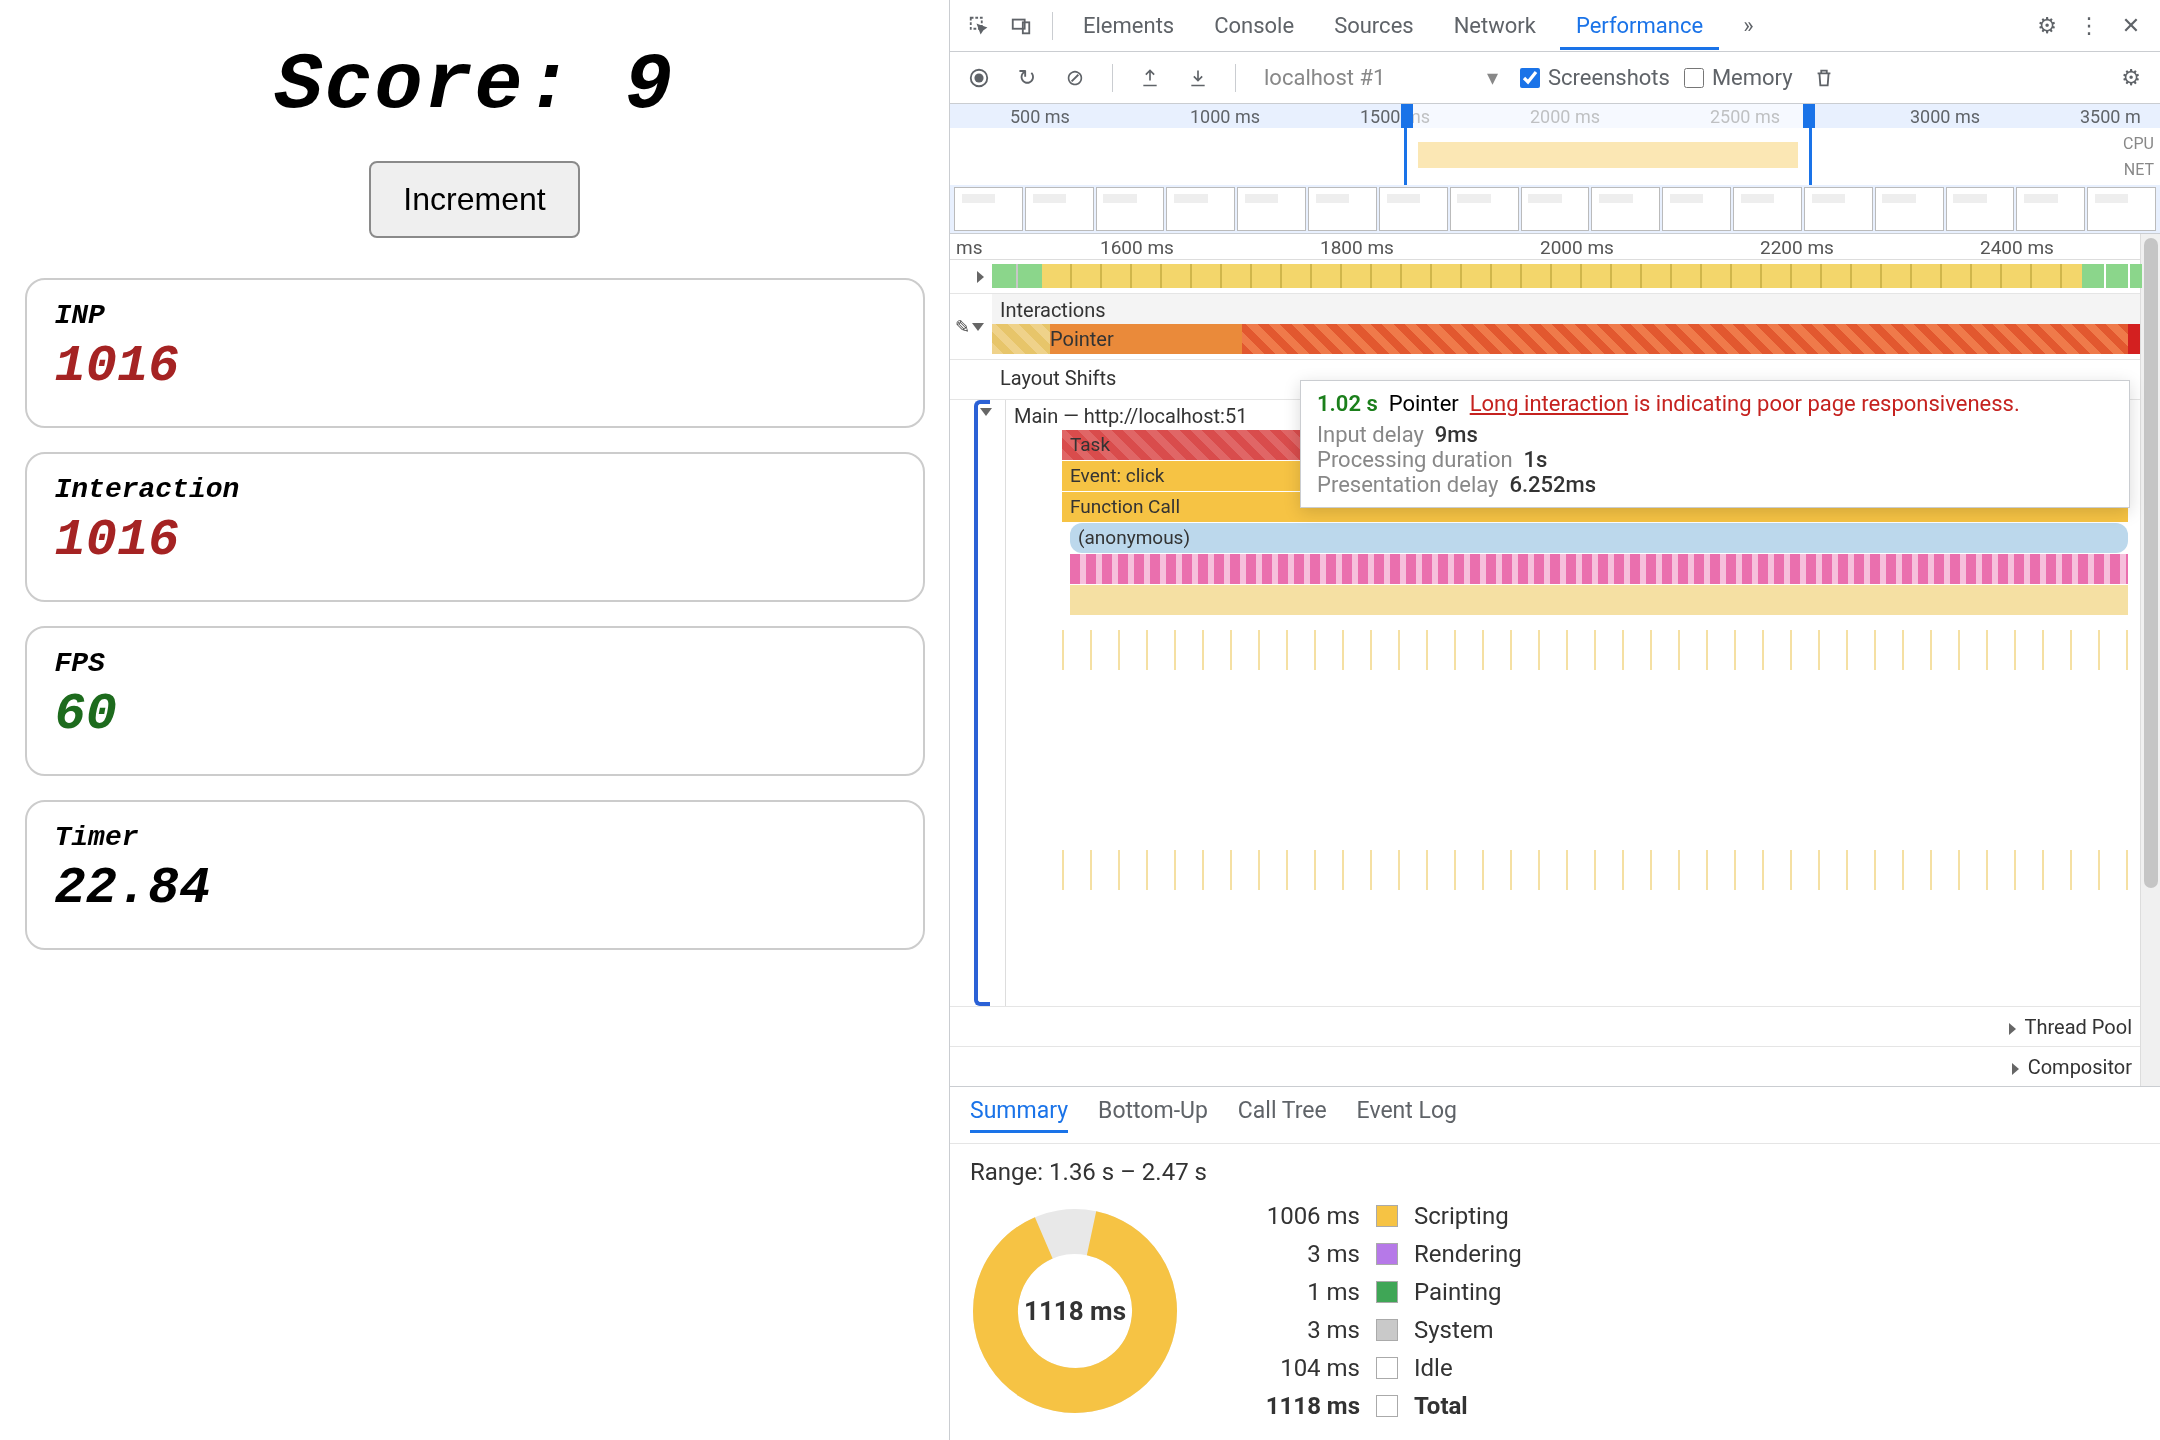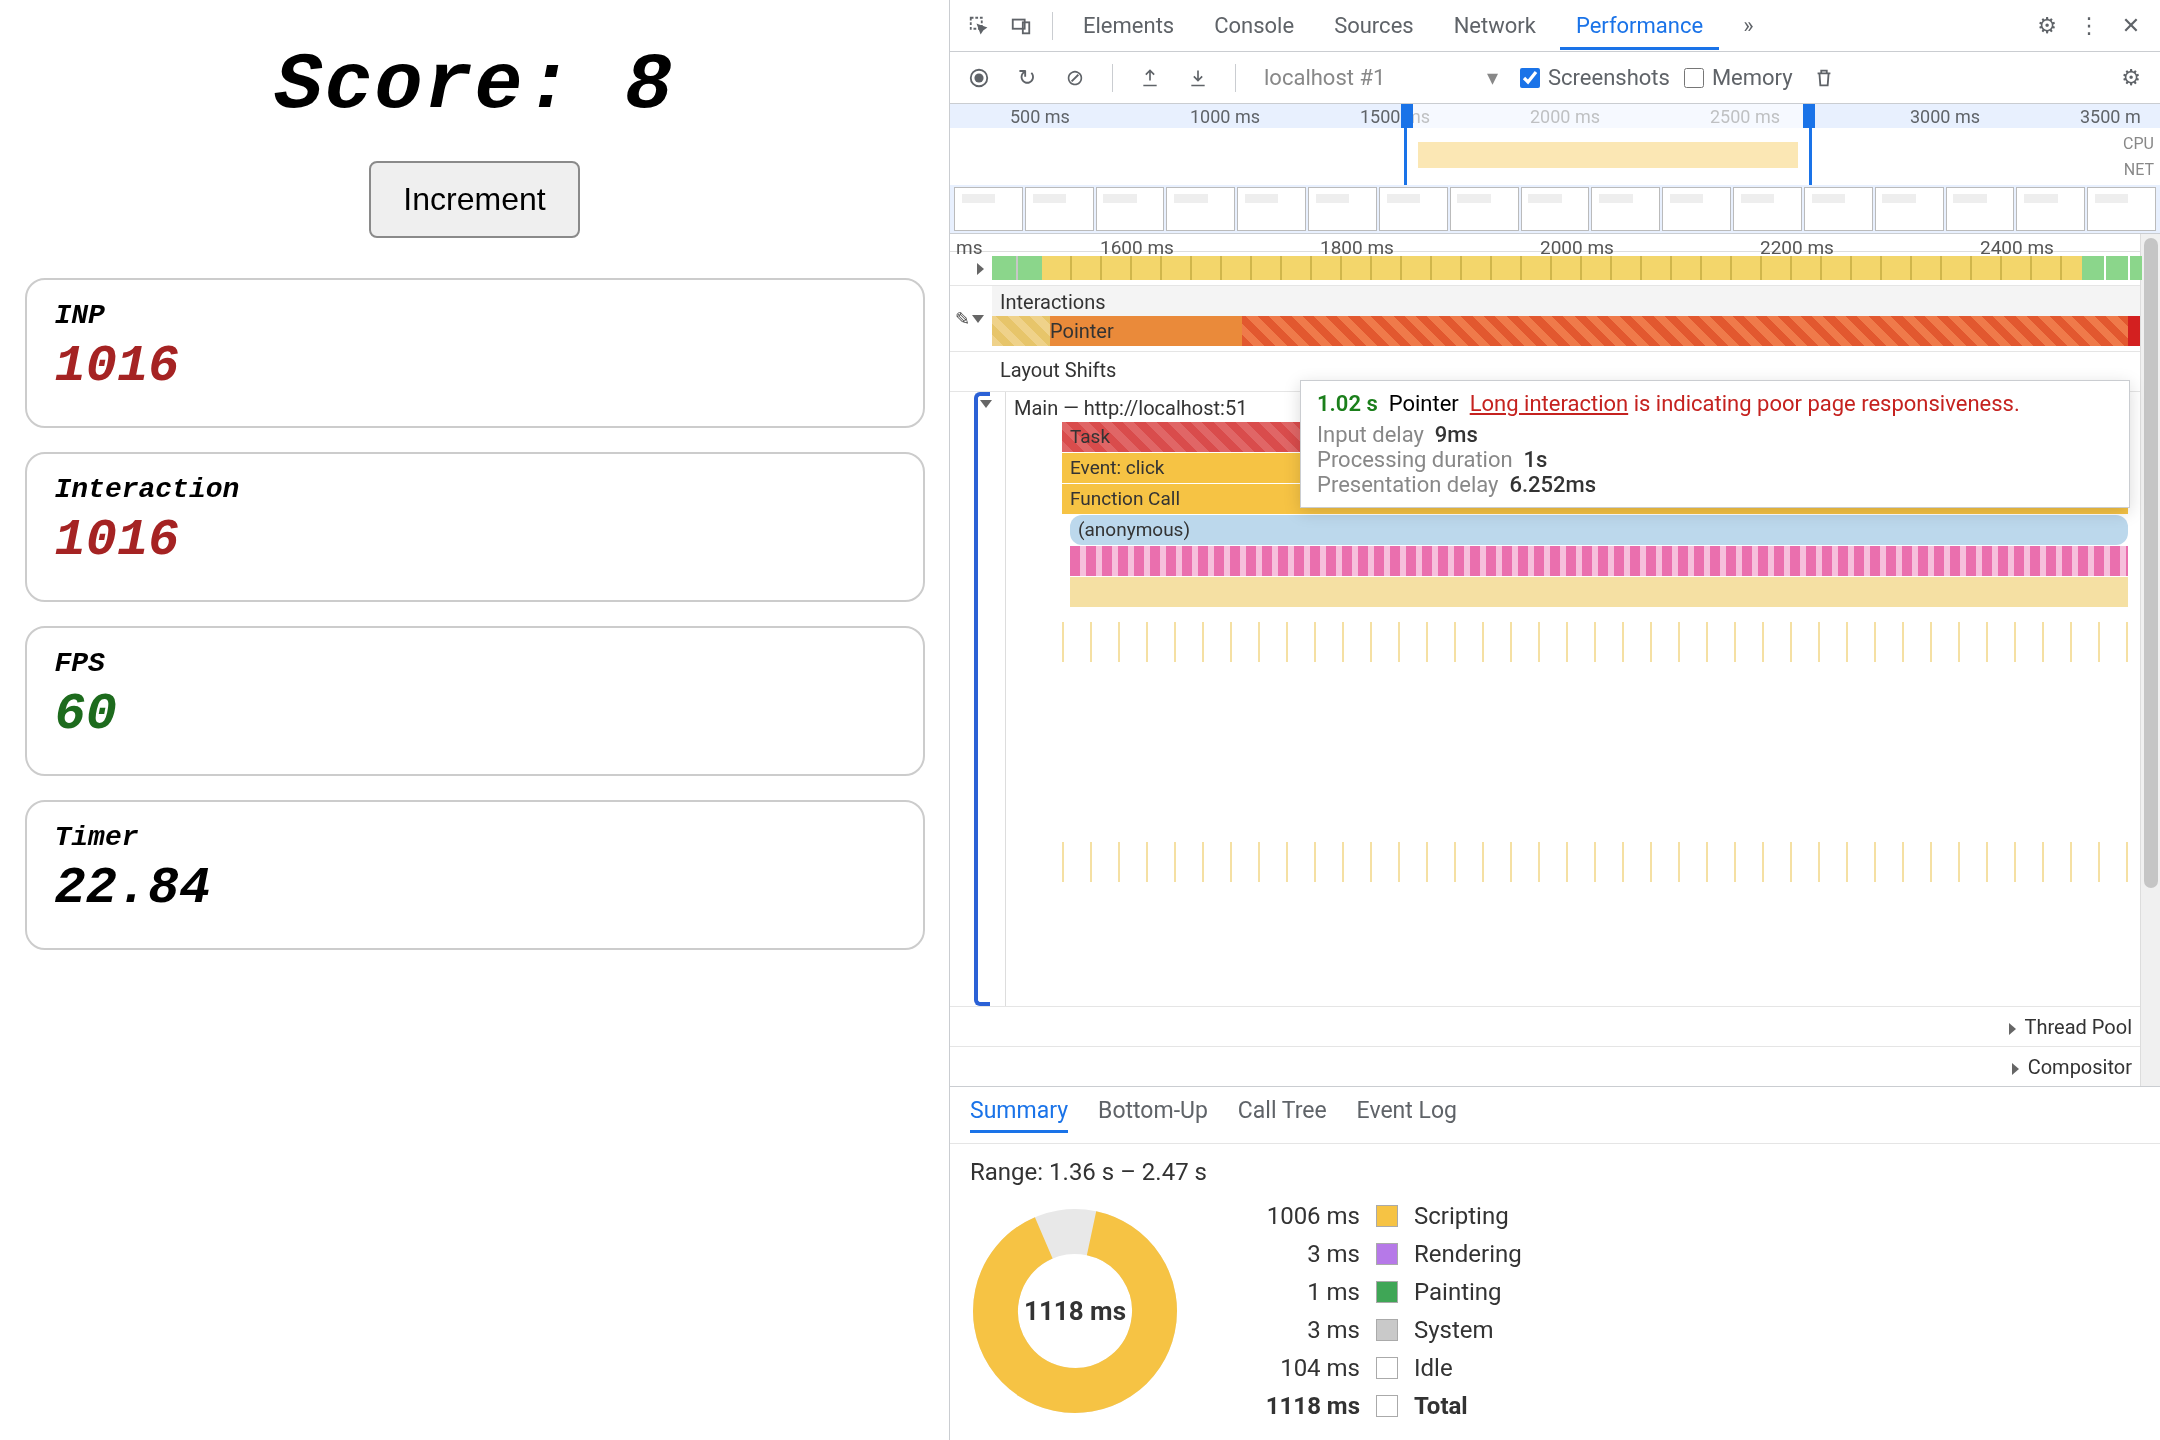--- a/index.html
+++ b/index.html
@@ -178,21 +178,21 @@
 }
 .flame-scroll {
   width:20px; background:#f0f0f0; border-left:1px solid #ddd;
   display:flex; flex-direction:column; align-items:center;
 }
 .flame-scroll::before{
   content:""; width:14px; height:650px; background:#c5c5c5; border-radius:7px; margin-top:4px;
 }
 
 .flame-ruler {
-  height:18px; border-bottom:1px solid #ddd; position:relative;
+  height:26px; border-bottom:1px solid #ddd; position:relative;
   font-size:19px; color:#555;
 }
 .flame-ruler .t { position:absolute; top:2px; }
 
 .track {
   border-bottom:1px solid #e5e5e5;
   position:relative;
   display:flex;
   align-items:stretch;
 }
@@ -308,21 +308,21 @@
 .legend .lrow { display:flex; align-items:center; gap:16px;}
 .legend .ms { width:120px; text-align:right; color:#333;}
 .legend .sw { width:22px; height:22px; border:1px solid #aaa;}
 .legend .lab { color:#333;}
 .legend .total .ms, .legend .total .lab { font-weight:700;}
 </style>
 </head>
 <body>
 
 <div class="left-pane">
-  <div class="score-title">Score: 8</div>
+  <div class="score-title">Score: 9</div>
   <button class="increment-btn">Increment</button>
 
   <div class="metric-card">
     <div class="metric-label">INP</div>
     <div class="metric-value metric-red">1016</div>
   </div>
   <div class="metric-card">
     <div class="metric-label">Interaction</div>
     <div class="metric-value metric-red">1016</div>
   </div>

